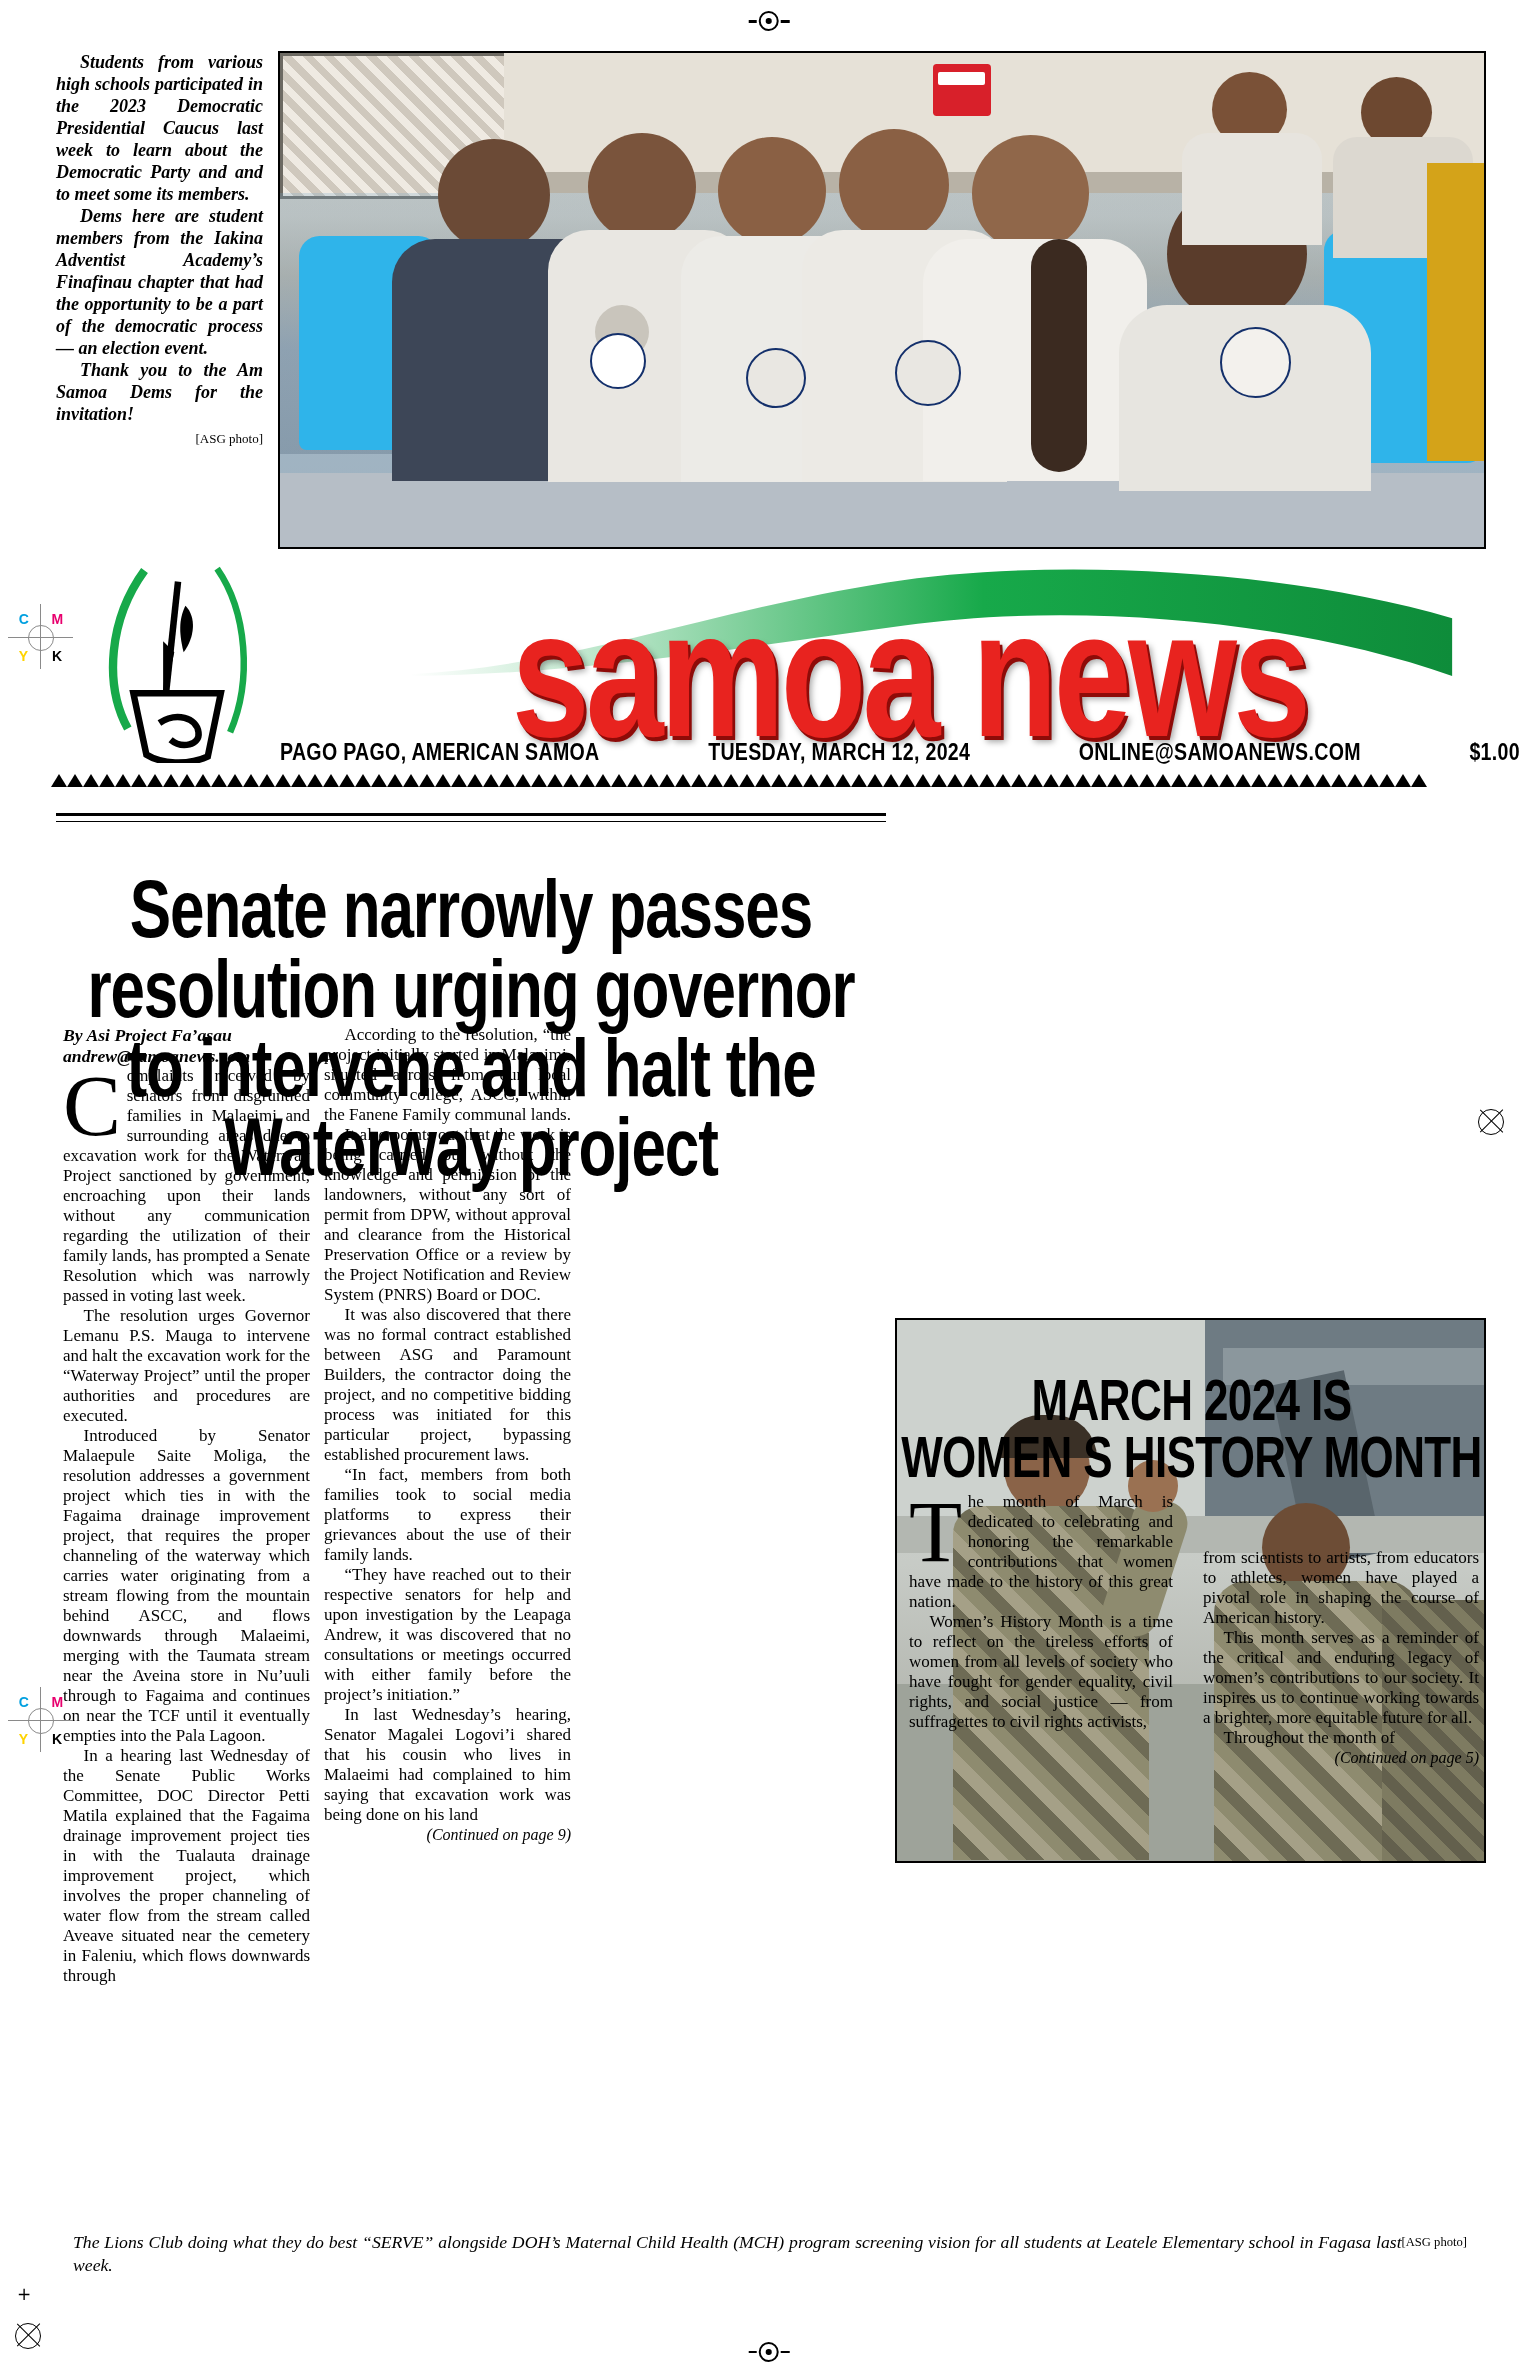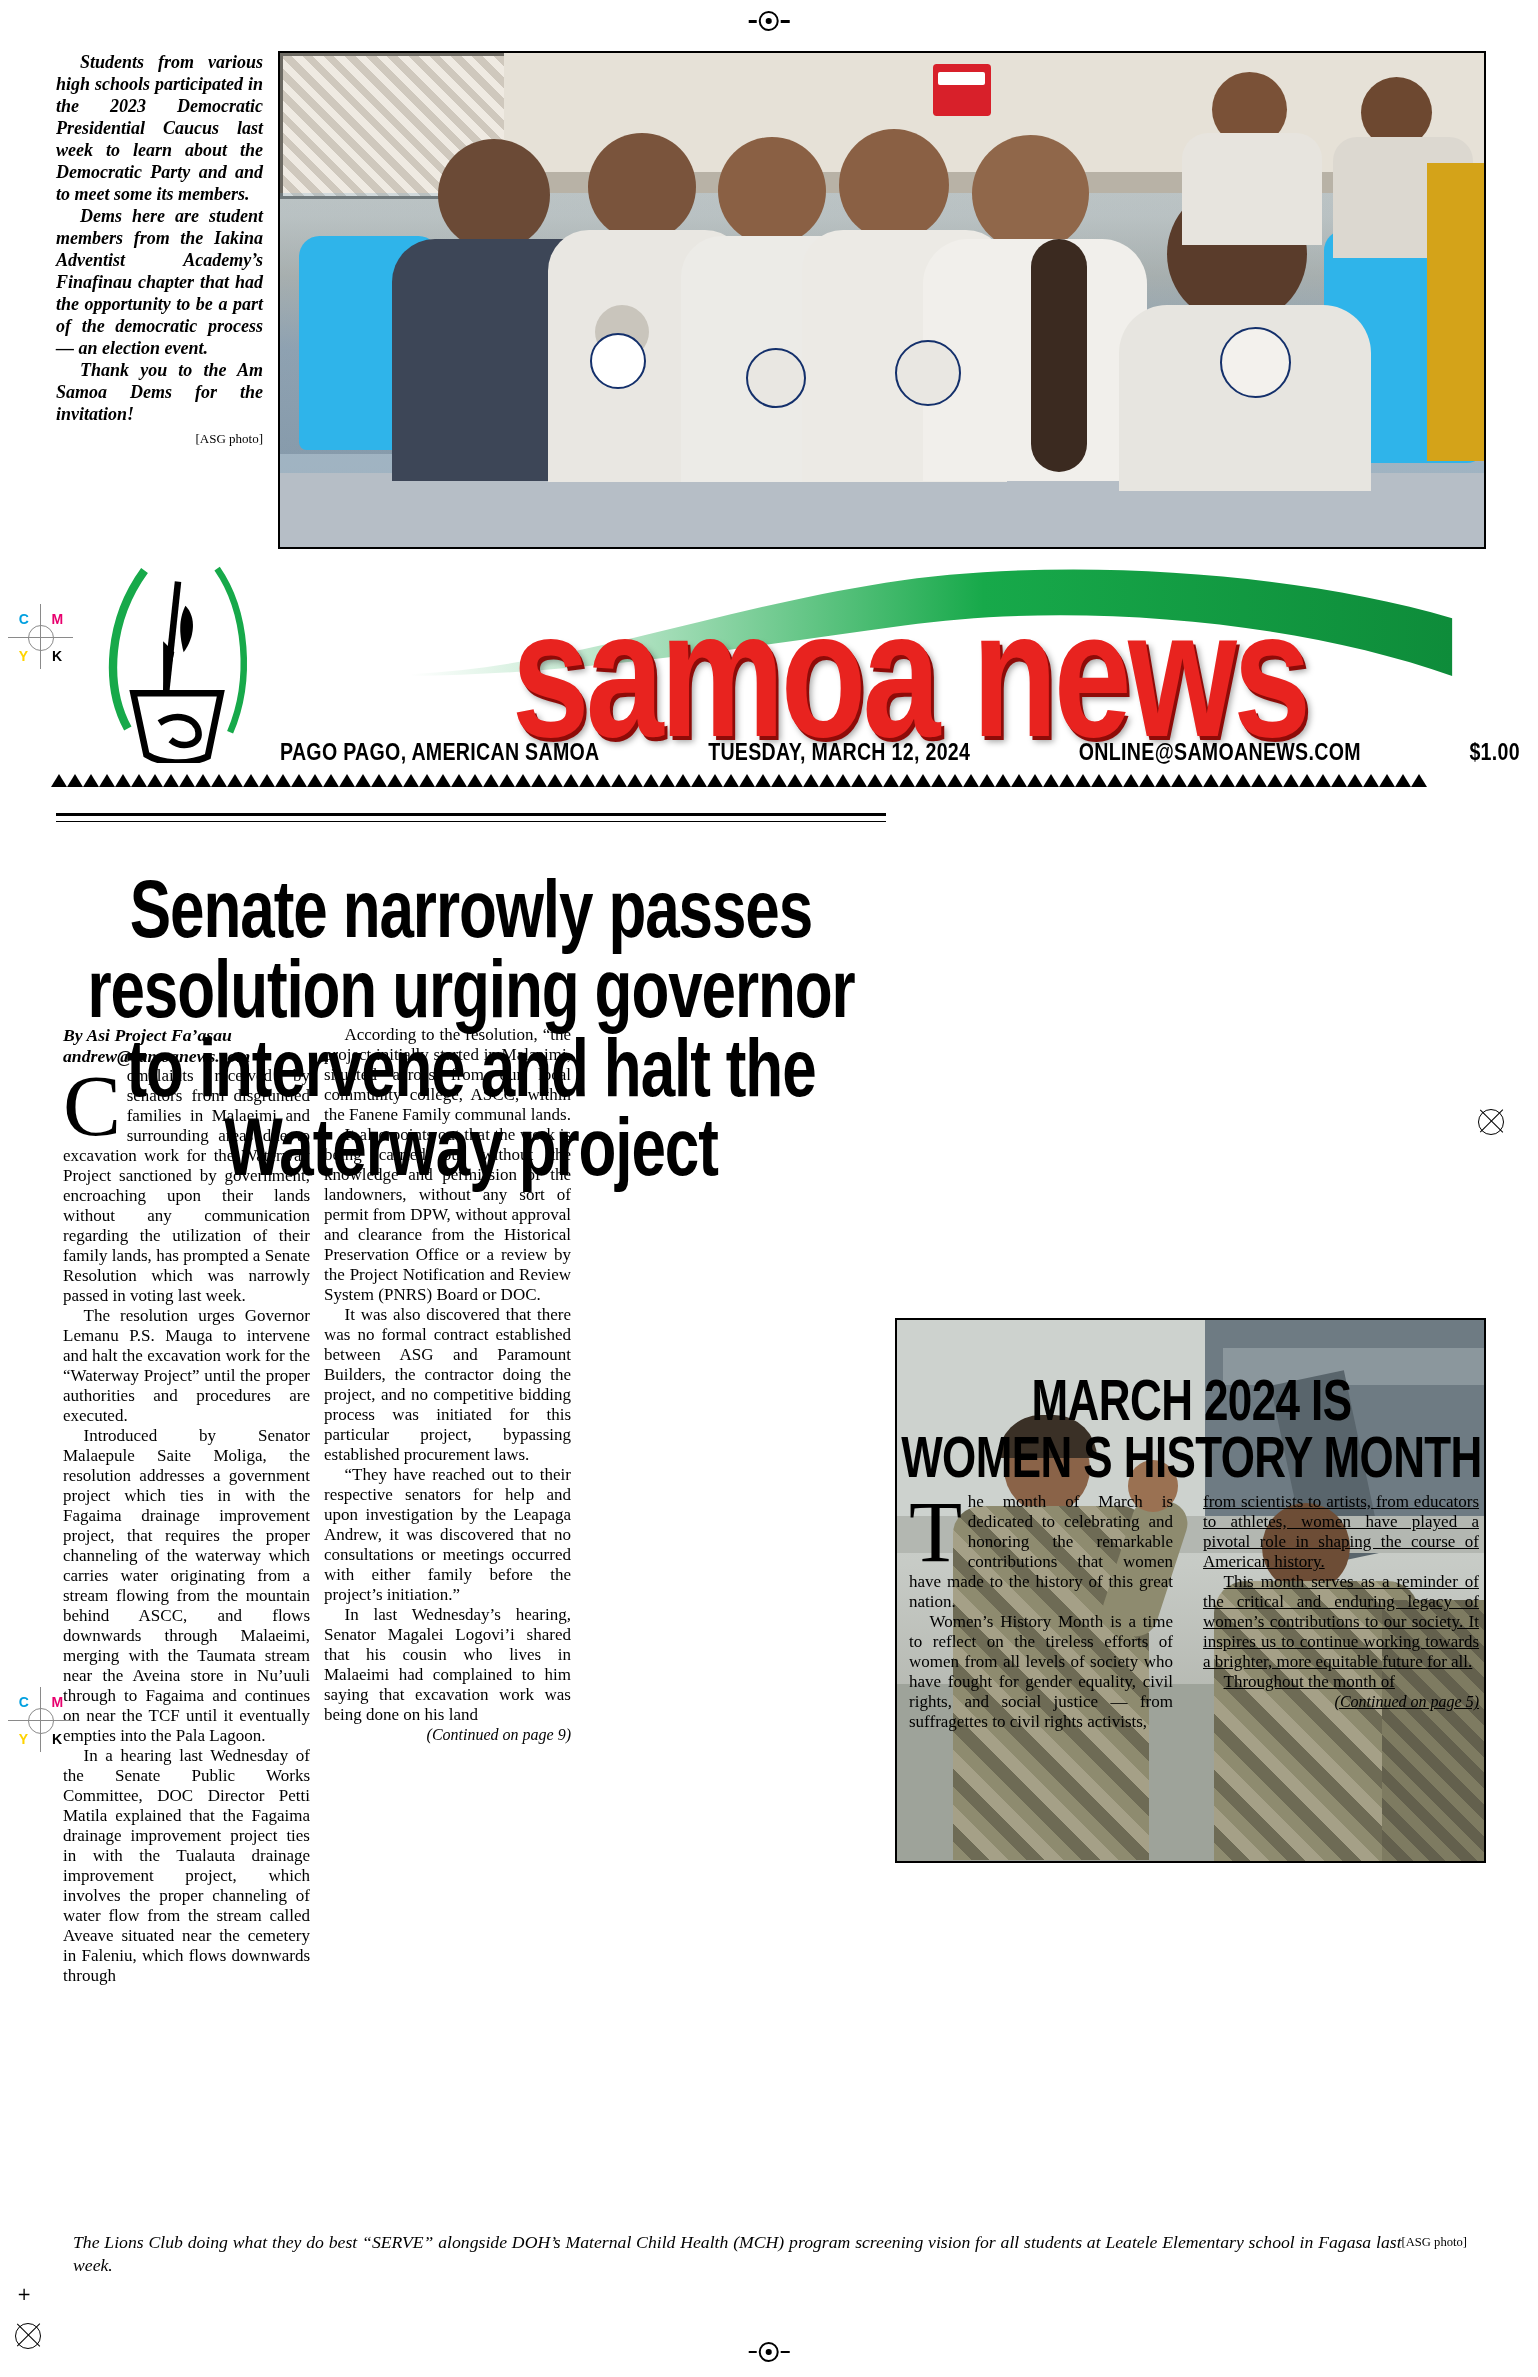--- a/index.html
+++ b/index.html
@@ -70,21 +70,21 @@
   .col p{margin:0;text-indent:20.5px;}
   .col p.noind{text-indent:0;}
   .byline{font-weight:bold;font-style:italic;font-size:17.7px;line-height:20.5px;text-indent:0 !important;}
   .contd{text-align:right;font-style:italic;font-size:16px;text-indent:0 !important;margin-top:0.9px;}
   .dropcap{float:left;font-family:"Liberation Serif",serif;font-size:87px;line-height:71px;
       font-weight:normal;padding:1.9px 5.6px 0 0;margin-top:1.9px;}
 
   #col1{left:63px;top:1025px;width:247px;}
   #col2{left:324px;top:1025px;width:247px;}
   #col3{left:909px;top:1492px;width:264px;}
-  #col4{left:1203px;top:1492px;width:276px;text-decoration:underline;}
+  #col4{left:1203px;top:1548px;width:276px;}
   #col-divider{left:896px;top:1478px;width:0;height:359px;border-left:1.5px solid #000;}
   #bottom-caption{left:73px;top:2231px;width:1394px;font-family:"Liberation Serif",serif;font-style:italic;
       font-size:17.7px;line-height:23px;text-align:justify;}
   #bottom-caption .credit{float:right;font-size:12.6px;font-style:normal;}
   .shape{position:absolute;}
 </style>
 </head>
 <body>
 
 <div class="topmark">
@@ -312,20 +312,21 @@
   <p class="noind"><span class="dropcap">C</span><span>omplaints received by senators from disgruntled families in Malaeimi and surrounding areas due to excavation work for the Waterway Project sanctioned by government, encroaching upon their lands without any communication regarding the utilization of their family lands, has prompted a Senate Resolution which was narrowly passed in voting last week.</span></p>
   <p>The resolution urges Governor Lemanu P.S. Mauga to intervene and halt the excavation work for the “Waterway Project” until the proper authorities and procedures are executed.</p>
   <p>Introduced by Senator Malaepule Saite Moliga, the resolution addresses a government project which ties in with the Fagaima drainage improvement project, that requires the proper channeling of the waterway which carries water originating from a stream flowing from the mountain behind ASCC, and flows downwards through Malaeimi, merging with the Taumata stream near the Aveina store in Nu’uuli through to Fagaima and continues on near the TCF until it eventually empties into the Pala Lagoon.</p>
   <p>In a hearing last Wednesday of the Senate Public Works Committee, DOC Director Petti Matila explained that the Fagaima drainage improvement project ties in with the Tualauta drainage improvement project, which involves the proper channeling of water flow from the stream called Aveave situated near the cemetery in Faleniu, which flows downwards through</p>
 </div>
 
 <div class="col" id="col2">
   <p>According to the resolution, “the project initially started in Malaeimi, situated across from our local community college, ASCC, within the Fanene Family communal lands.</p>
   <p>It also points out that the work is being carried out without the knowledge and permission of the landowners, without any sort of permit from DPW, without approval and clearance from the Historical Preservation Office or a review by the Project Notification and Review System (PNRS) Board or DOC.</p>
   <p>It was also discovered that there was no formal contract established between ASG and Paramount Builders, the contractor doing the project, and no competitive bidding process was initiated for this particular project, bypassing established procurement laws.</p>
+  <p>“In fact, members from both families took to social media platforms to express their grievances about the use of their family lands.</p>
   <p>“They have reached out to their respective senators for help and upon investigation by the Leapaga Andrew, it was discovered that no consultations or meetings occurred with either family before the project’s initiation.”</p>
   <p>In last Wednesday’s hearing, Senator Magalei Logovi’i shared that his cousin who lives in Malaeimi had complained to him saying that excavation work was being done on his land</p>
   <p class="contd">(Continued on page 9)</p>
 </div>
 
 <div class="abs" id="col-divider"></div>
 
 <div class="col" id="col3">
   <p class="noind"><span class="dropcap">T</span><span>he month of March is dedicated to celebrating and honoring the remarkable contributions that women have made to the history of this great nation.</span></p>
   <p>Women’s History Month is a time to reflect on the tireless efforts of women from all levels of society who have fought for gender equality, civil rights, and social justice — from suffragettes to civil rights activists,</p>

